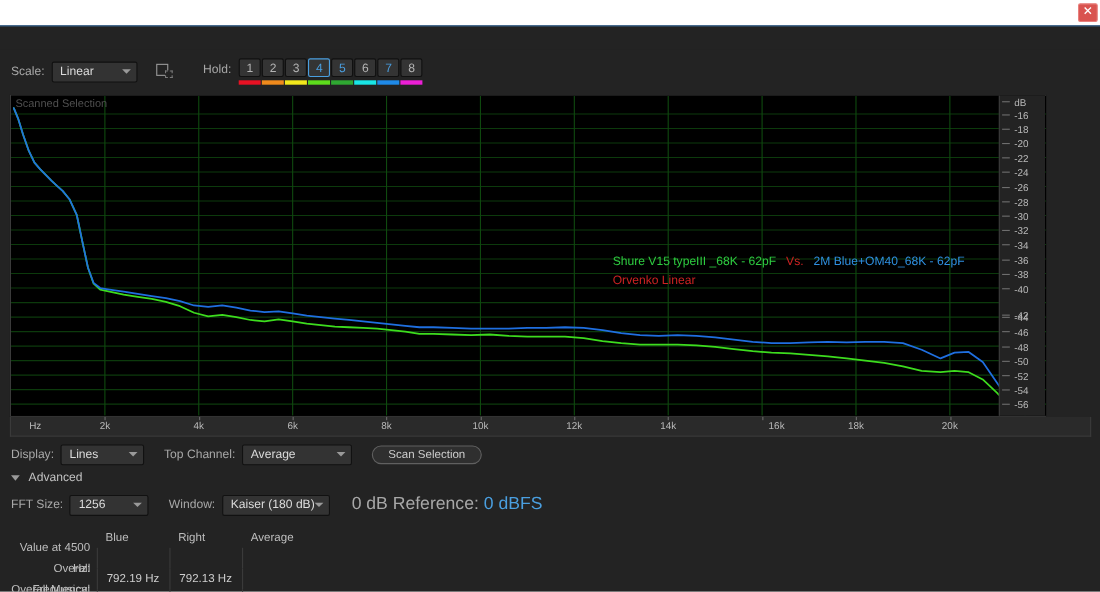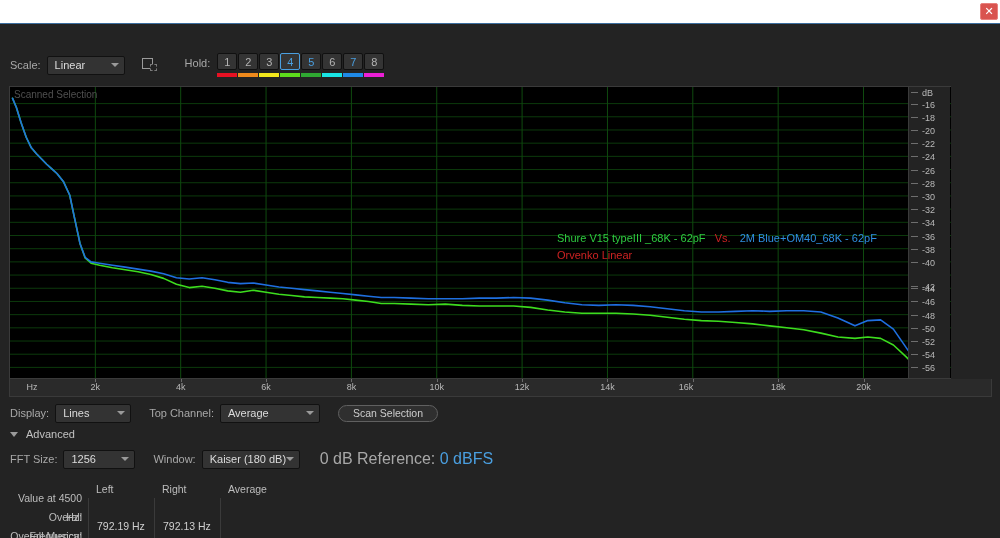--- a/index.html
+++ b/index.html
@@ -332,21 +332,21 @@
         <span class="xtick" style="left: 256.054px;">6k</span>
         <span class="xtickmark" style="left: 256.054px;"></span>
         <span class="xtick" style="left: 341.406px;">8k</span>
         <span class="xtickmark" style="left: 341.406px;"></span>
         <span class="xtick" style="left: 426.757px;">10k</span>
         <span class="xtickmark" style="left: 426.757px;"></span>
         <span class="xtick" style="left: 512.109px;">12k</span>
         <span class="xtickmark" style="left: 512.109px;"></span>
         <span class="xtick" style="left: 597.46px;">14k</span>
         <span class="xtickmark" style="left: 597.46px;"></span>
-        <span class="xtick" style="left: 676px;">16k</span>
+        <span class="xtick" style="left: 696px;">16k</span>
         <span class="xtickmark" style="left: 682.812px;"></span>
         <span class="xtick" style="left: 768.163px;">18k</span>
         <span class="xtickmark" style="left: 768.163px;"></span>
         <span class="xtick" style="left: 853.515px;">20k</span>
         <span class="xtickmark" style="left: 853.515px;"></span>
       </div>
 
     <div class="bottom">
       <div class="ctl-row">
         <span class="lbl">Display:</span>
@@ -381,21 +381,21 @@
         <span class="ref-txt">
           <span>0 dB Reference:</span>
           <span class="ref-val">0 dBFS</span>
         </span>
       </div>
     </div>
 
     <div class="tbl">
       <div class="tbl-head">
         <span class="th-label"></span>
-        <span class="th-cell">Left</span>
+        <span class="th-cell">Blue</span>
         <span class="th-cell">Right</span>
         <span class="th-cell">Average</span>
       </div>
       <div id="tbl-body">
           <div class="tbl-row">
             <span class="td-label">Value at 4500 Hz:</span>
             <span class="td-cell"></span>
             <span class="td-cell"></span>
             <span class="td-cell wide"></span>
           </div>

